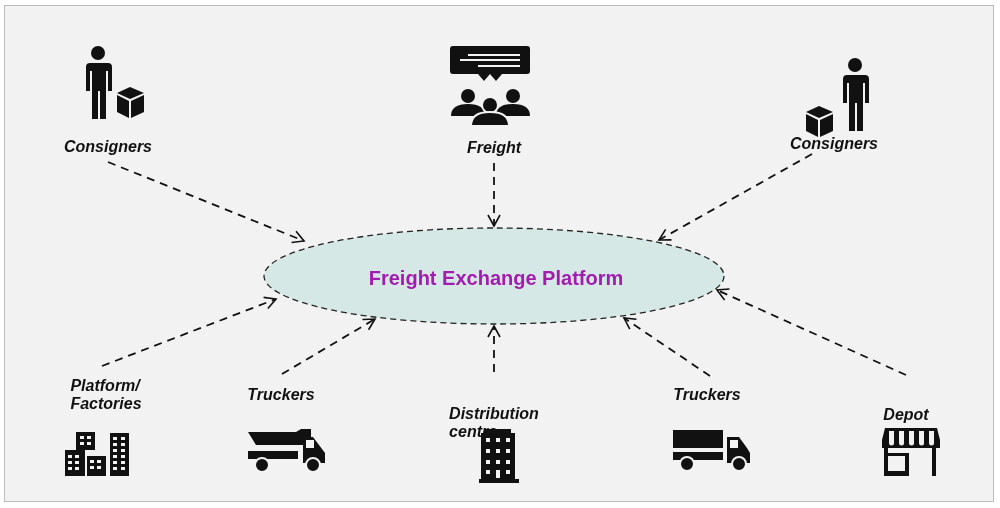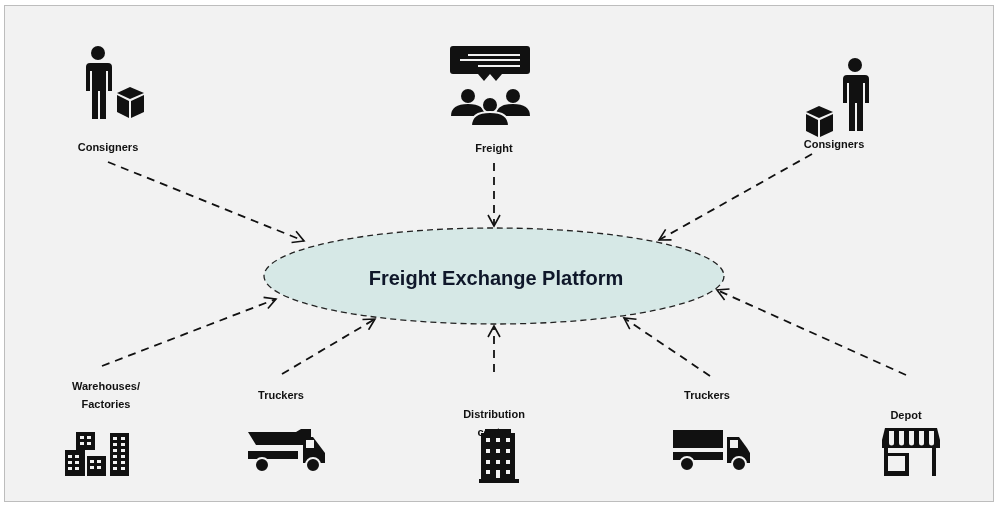--- a/index.html
+++ b/index.html
@@ -1,20 +1,20 @@
 <!DOCTYPE html>
 <html><head>
 <meta charset="utf-8">
 <style>
   html, body { margin: 0; padding: 0; background: #ffffff; }
   body { width: 1000px; height: 508px; position: relative; overflow: hidden; font-family: "Liberation Sans", sans-serif; }
   #frame { position: absolute; left: 4px; top: 5px; width: 990px; height: 497px; background: #f2f2f2; border: 1px solid #bdbdbd; box-sizing: border-box; }
   svg#diagram { position: absolute; left: 0; top: 0; width: 1000px; height: 508px; }
-  .label { position: absolute; font-weight: bold; font-size: 11px; color: #111; text-align: center; line-height: 18px; white-space: nowrap; transform: translateX(-50%); }
-  .center-label { position: absolute; font-weight: bold; font-size: 20px; color: #0f172a; transform: translate(-50%, -50%); white-space: nowrap; }
+  .label { position: absolute; font-weight: bold; font-size: 16px; color: #111; text-align: left; line-height: 18px; white-space: nowrap; transform: translateX(-50%); font-style: italic; }
+  .center-label { position: absolute; font-weight: bold; font-size: 20px; color: #a21caf; transform: translate(-50%, -50%); white-space: nowrap; }
 </style>
 </head>
 <body>
 
 <div id="frame" style="background: rgb(242, 242, 242);"></div>
 
 <svg id="diagram" viewBox="0 0 1000 508">
   <defs>
     <marker id="arrowhead" markerWidth="14" markerHeight="14" refX="12" refY="7" orient="auto" markerUnits="userSpaceOnUse">
       <path d="M1,1 L12,7 L1,13" fill="none" stroke="#111" stroke-width="1.6"></path>
@@ -154,21 +154,21 @@
   </g>
 </svg>
 
 <div class="center-label" style="left:496px; top:278px;">Freight Exchange Platform</div>
 
 <div class="label" style="left:108px; top:138px;">Consigners</div>
 <div class="label" style="left:494px; top:139px;">Freight</div>
 <div class="label" style="left:834px; top:135px;">Consigners</div>
 
 <div class="label" style="left:106px; top:377px;">
-  <div>Warehouses/</div>
+  <div>Platform/</div>
   <div>Factories</div>
 </div>
 <div class="label" style="left:281px; top:386px;">Truckers</div>
 <div class="label" style="left:494px; top:377px;margin-top:28px;">
   <div>Distribution</div>
   <div>centre</div>
 </div>
 <div class="label" style="left:707px; top:386px;">Truckers</div>
 <div class="label" style="left:906px; top:406px;">Depot</div>
 

